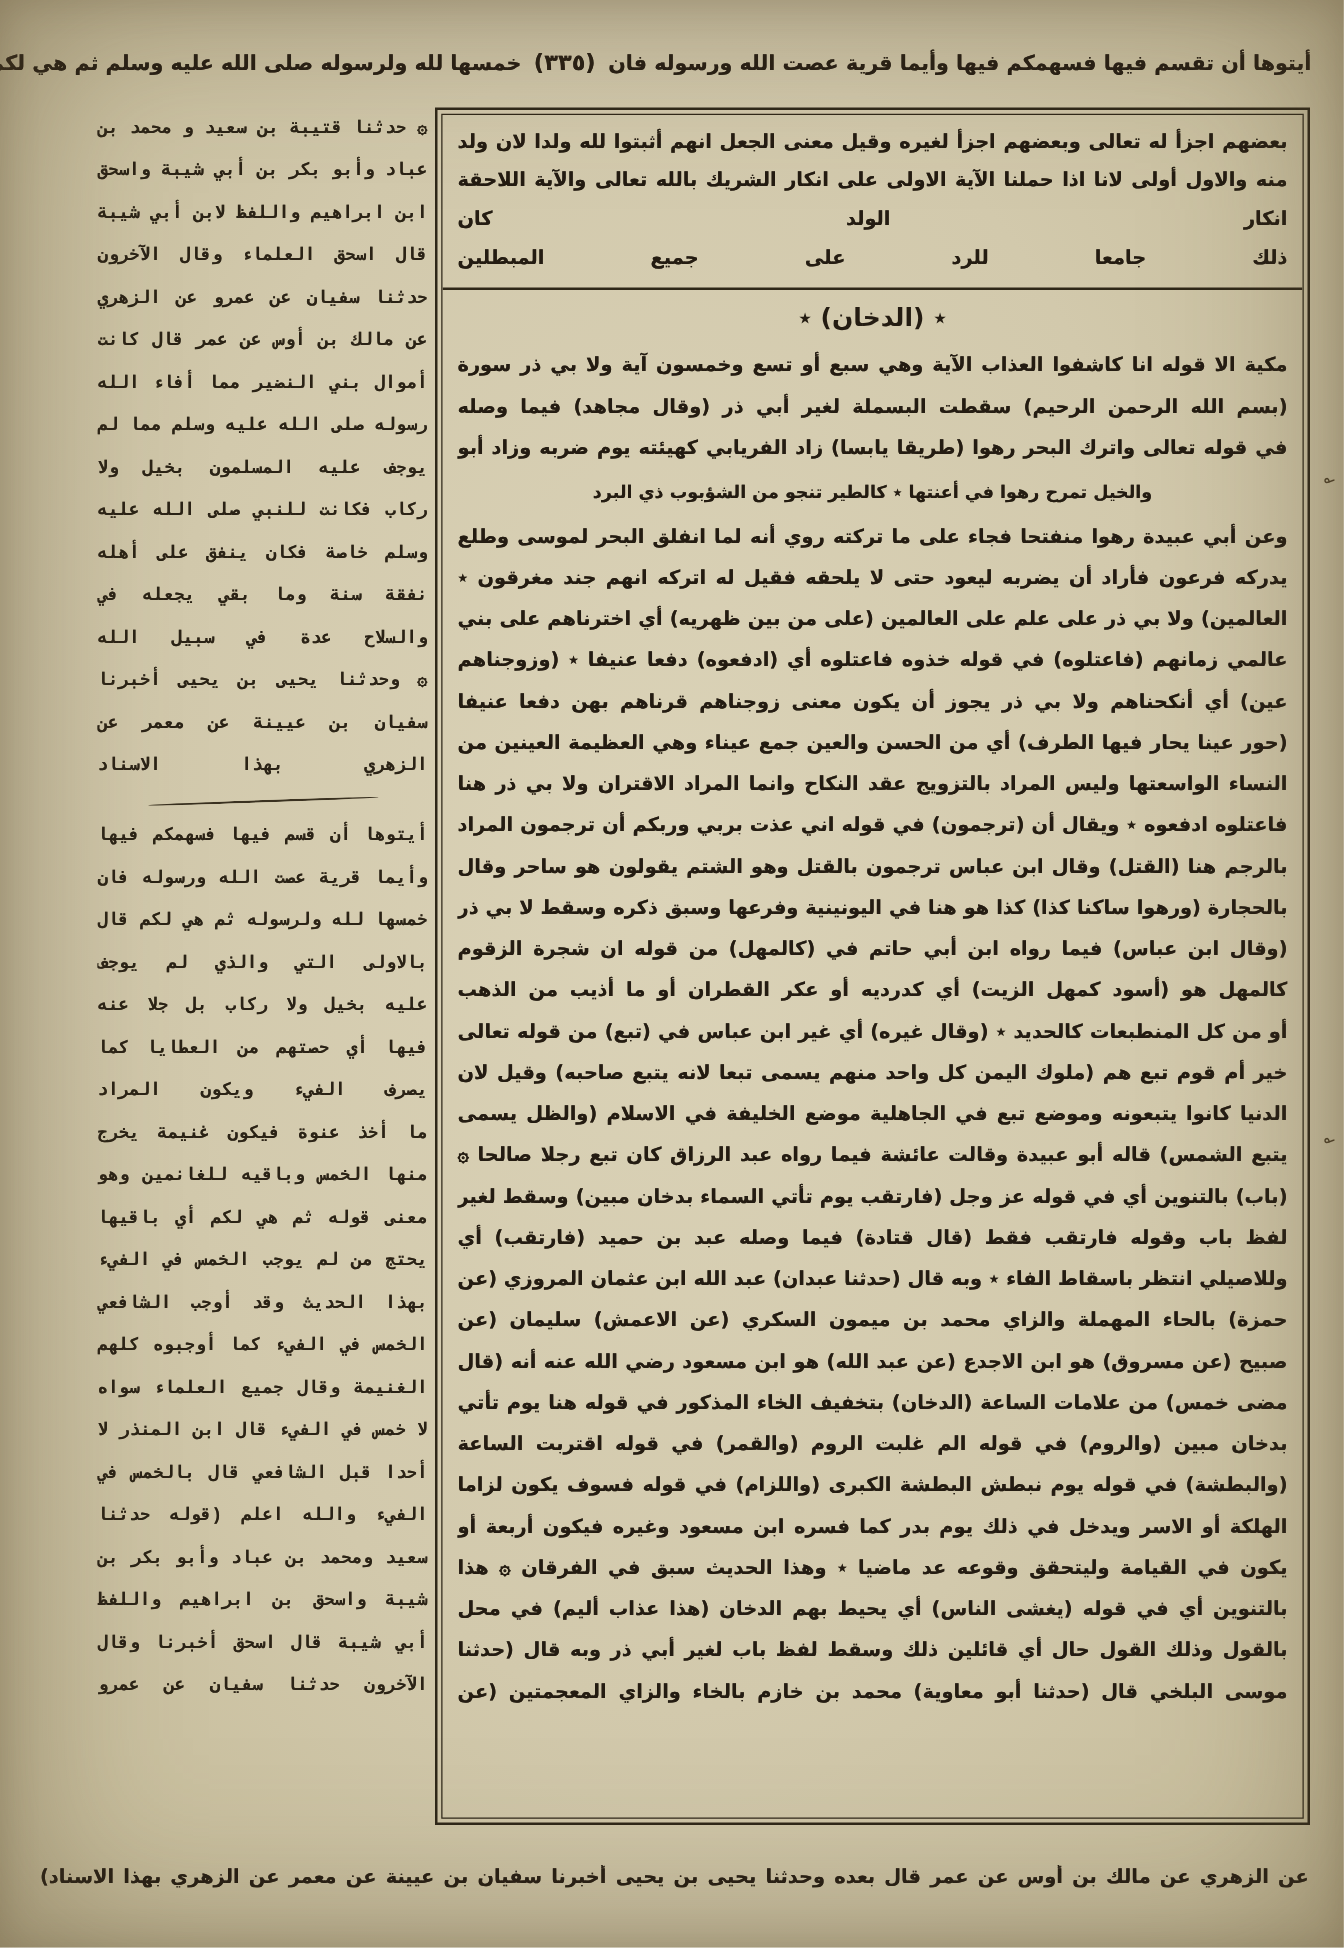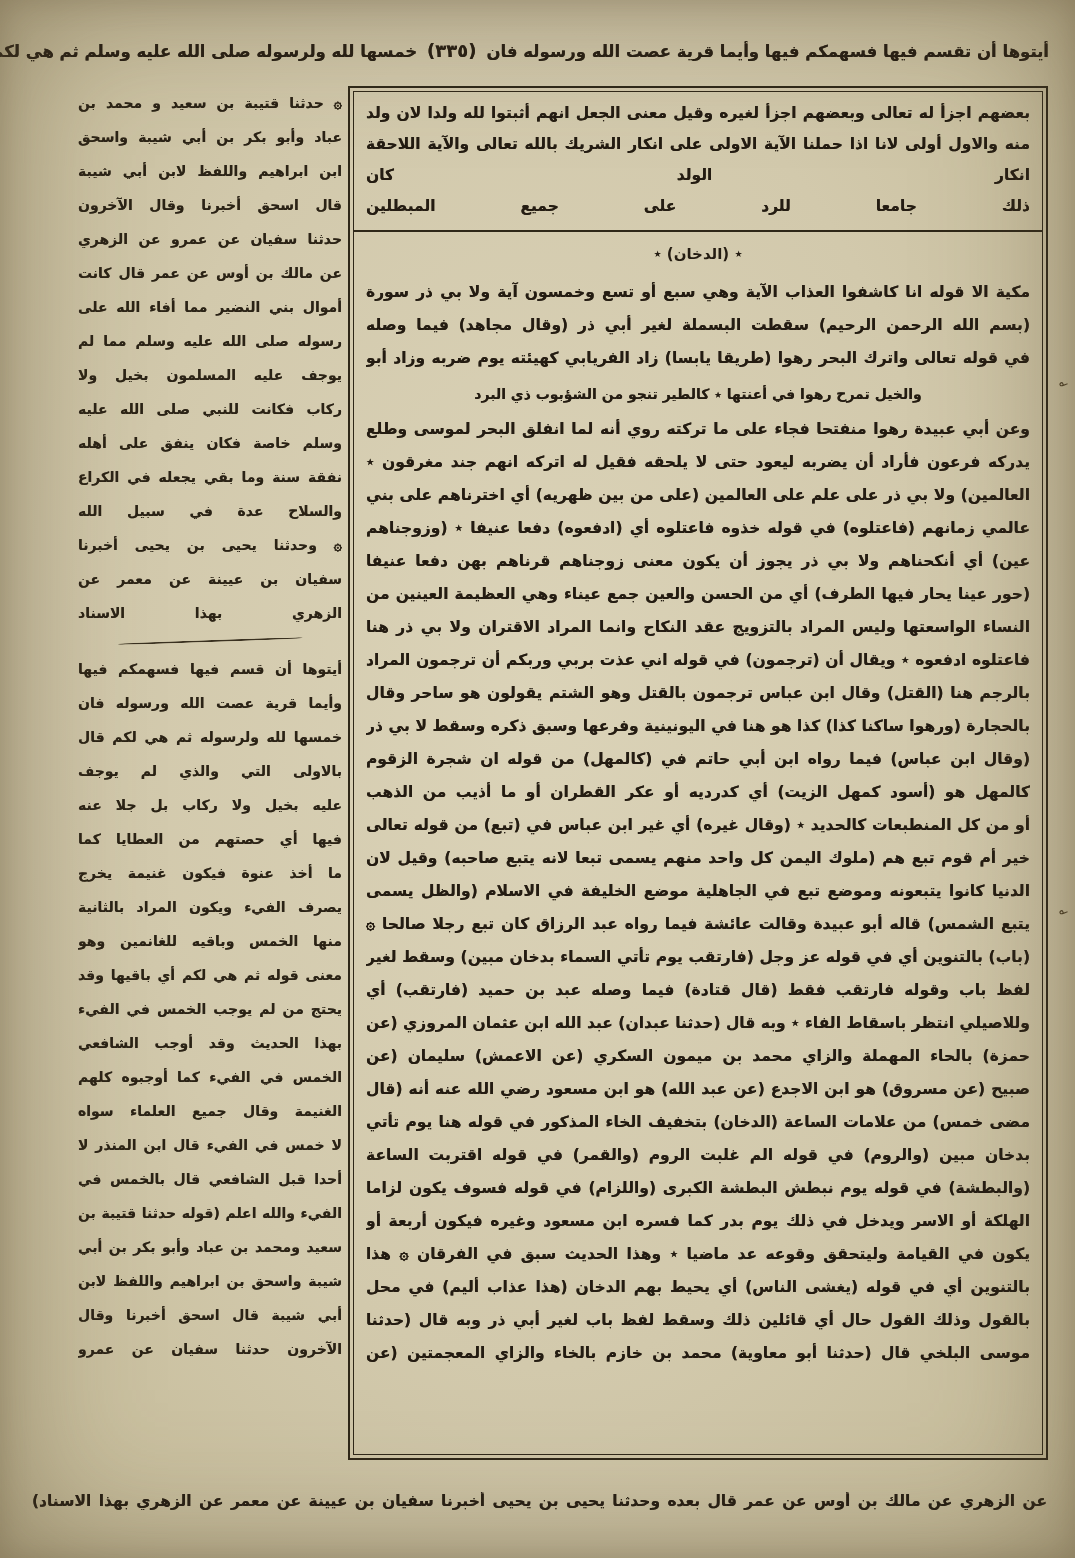--- a/index.html
+++ b/index.html
@@ -29,36 +29,36 @@
     padding:6px 12px 4px;direction:rtl;overflow:hidden;
   }
   .b-line{
     font-size:15.5px;font-weight:bold;line-height:31px;height:31px;
     text-align:justify;text-align-last:justify;overflow:hidden;
     text-shadow:0 0 .4px rgba(30,20,10,.75);
   }
   .body-block .b-line{line-height:33px;height:33px;}
   .rule{border-top:2px solid #2e2718;margin:8px -12px 0;}
   .heading{
-    text-align:center;font-size:15px;font-weight:bold;letter-spacing:1px;
+    text-align:center;font-size:20px;font-weight:bold;letter-spacing:1px;
     line-height:44px;height:44px;text-align-last:center;
   }
   .verse{
     text-align:center;text-align-last:center;font-weight:bold;font-size:14px;
     line-height:38px;height:38px;text-shadow:0 0 .4px rgba(30,20,10,.75);
   }
   
   .margin-col{
     position:absolute;top:86px;left:78px;width:264px;height:1370px;
     direction:rtl;overflow:hidden;
   }
   .m-line{
     font-size:14px;font-weight:bold;line-height:34px;height:34px;
     text-align:justify;text-align-last:justify;overflow:hidden;
-    color:#2b2316;text-shadow:0 0 .4px rgba(35,25,12,.6);
+    color:#2b2316;text-shadow:0 0 .4px rgba(35,25,12,.6);font-family:Liberation Mono, monospace;
   }
   .margin-divider{
     width:70%;margin:10px auto;border-top:2px solid #3a3120;
     transform:rotate(-2deg);border-radius:50%;
   }
   
   .footer{
     position:absolute;right:28px;left:32px;bottom:48px;direction:rtl;
     font-size:15.5px;font-weight:bold;white-space:nowrap;overflow:hidden;
     text-align:justify;text-align-last:justify;
@@ -76,21 +76,21 @@
   <span>أيتوها أن تقسم فيها فسهمكم فيها وأيما قرية عصت الله ورسوله فان</span>
   <span class="pageno">(٣٣٥)</span>
   <span>خمسها لله ولرسوله صلى الله عليه وسلم ثم هي لكم</span>
 </div>
 
 <div class="margin-col">
   <div>
       <div class="m-line">۞ حدثنا قتيبة بن سعيد و محمد بن</div>
       <div class="m-line">عباد وأبو بكر بن أبي شيبة واسحق</div>
       <div class="m-line">ابن ابراهيم واللفظ لابن أبي شيبة</div>
-      <div class="m-line">قال اسحق أخبرنا وقال الآخرون</div>
+      <div class="m-line">قال اسحق العلماء وقال الآخرون</div>
       <div class="m-line">حدثنا سفيان عن عمرو عن الزهري</div>
       <div class="m-line">عن مالك بن أوس عن عمر قال كانت</div>
       <div class="m-line">أموال بني النضير مما أفاء الله على</div>
       <div class="m-line">رسوله صلى الله عليه وسلم مما لم</div>
       <div class="m-line">يوجف عليه المسلمون بخيل ولا</div>
       <div class="m-line">ركاب فكانت للنبي صلى الله عليه</div>
       <div class="m-line">وسلم خاصة فكان ينفق على أهله</div>
       <div class="m-line">نفقة سنة وما بقي يجعله في الكراع</div>
       <div class="m-line">والسلاح عدة في سبيل الله</div>
       <div class="m-line">۞ وحدثنا يحيى بن يحيى أخبرنا</div>
@@ -98,22 +98,22 @@
       <div class="m-line">الزهري بهذا الاسناد</div>
     </div>
   <div class="margin-divider"></div>
   <div>
       <div class="m-line">أيتوها أن قسم فيها فسهمكم فيها</div>
       <div class="m-line">وأيما قرية عصت الله ورسوله فان</div>
       <div class="m-line">خمسها لله ولرسوله ثم هي لكم قال</div>
       <div class="m-line">بالاولى التي والذي لم يوجف المسلمون</div>
       <div class="m-line">عليه بخيل ولا ركاب بل جلا عنه</div>
       <div class="m-line">فيها أي حصتهم من العطايا كما</div>
+      <div class="m-line">يصرف الفيء ويكون المراد بالثانية</div>
       <div class="m-line">ما أخذ عنوة فيكون غنيمة يخرج</div>
-      <div class="m-line">يصرف الفيء ويكون المراد بالثانية</div>
       <div class="m-line">منها الخمس وباقيه للغانمين وهو</div>
       <div class="m-line">معنى قوله ثم هي لكم أي باقيها وقد</div>
       <div class="m-line">يحتج من لم يوجب الخمس في الفيء</div>
       <div class="m-line">بهذا الحديث وقد أوجب الشافعي</div>
       <div class="m-line">الخمس في الفيء كما أوجبوه كلهم في</div>
       <div class="m-line">الغنيمة وقال جميع العلماء سواه</div>
       <div class="m-line">لا خمس في الفيء قال ابن المنذر لا نعلم</div>
       <div class="m-line">أحدا قبل الشافعي قال بالخمس في</div>
       <div class="m-line">الفيء والله اعلم (قوله حدثنا قتيبة بن</div>
       <div class="m-line">سعيد ومحمد بن عباد وأبو بكر بن أبي</div>

